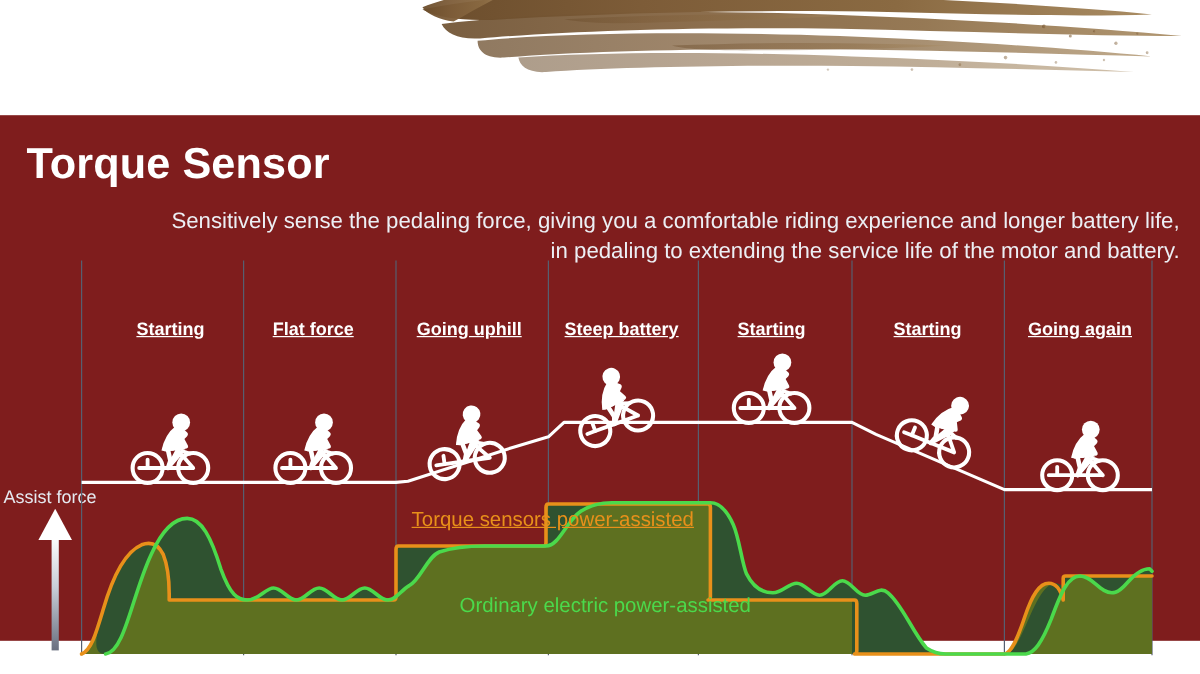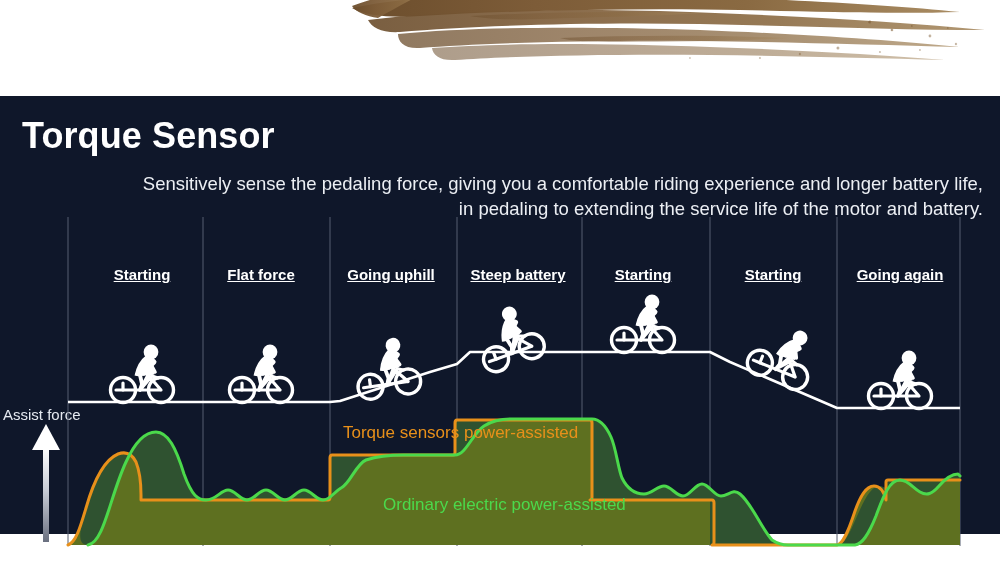--- a/index.html
+++ b/index.html
@@ -10,21 +10,21 @@
   }
   #stage{position:relative;width:1000px;height:562px;}
 
   
   #top-band{position:absolute;left:0;top:0;width:1000px;height:96px;background:#fff;overflow:hidden;}
   #brush{position:absolute;left:0;top:0;width:1000px;height:96px;}
 
   
   #panel{
     position:absolute;left:0;top:96px;width:1000px;height:438px;
-    background:#0f172a;
+    background:#7f1d1d;
   }
 
   #title{
     position:absolute;left:22px;top:22px;
     font-size:36px;font-weight:bold;color:#ffffff;
     letter-spacing:.1px;line-height:1;
   }
   #subtitle{
     position:absolute;left:23px;top:76px;width:960px;
     font-size:18.5px;color:#eceff4;line-height:1.33;text-align:right;
@@ -44,21 +44,21 @@
     position:absolute;left:3px;top:310px;
     font-size:15px;color:#e5e9f0;white-space:nowrap;
   }
   #assist-arrow{position:absolute;left:26px;top:328px;width:40px;height:120px;}
 
   
   #chart{position:absolute;left:0;top:0;width:1000px;height:466px;}
 
   
   .legend-text{position:absolute;font-size:17px;white-space:nowrap;}
-  #legend-torque{left:343px;top:327px;color:#e8901a;}
+  #legend-torque{left:343px;top:327px;color:#e8901a;text-decoration:underline;}
   #legend-ordinary{left:343px;top:399px;color:#4bd94b;margin-left:40px;}
 </style>
 </head>
 <body>
 
 <div id="stage">
 
   <div id="top-band">
     <svg id="brush" viewBox="0 0 1000 96" preserveAspectRatio="none">
       <defs>

